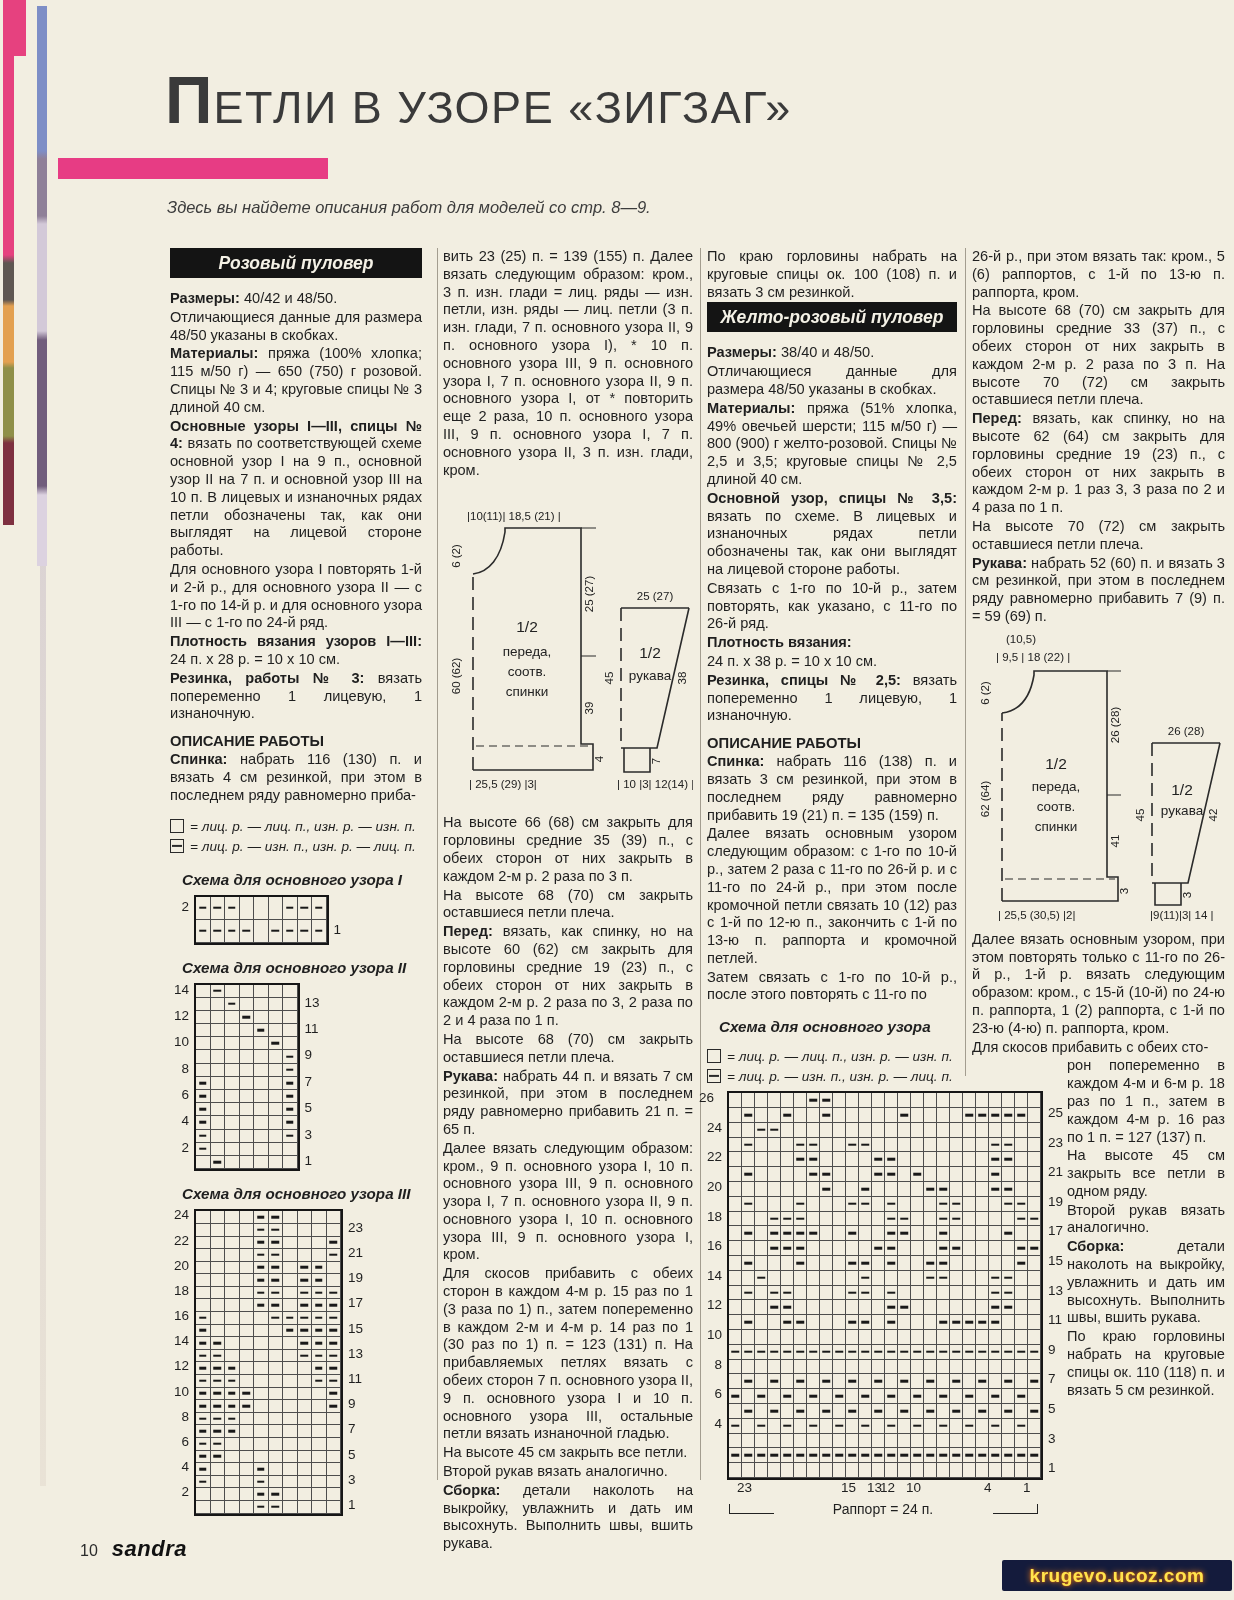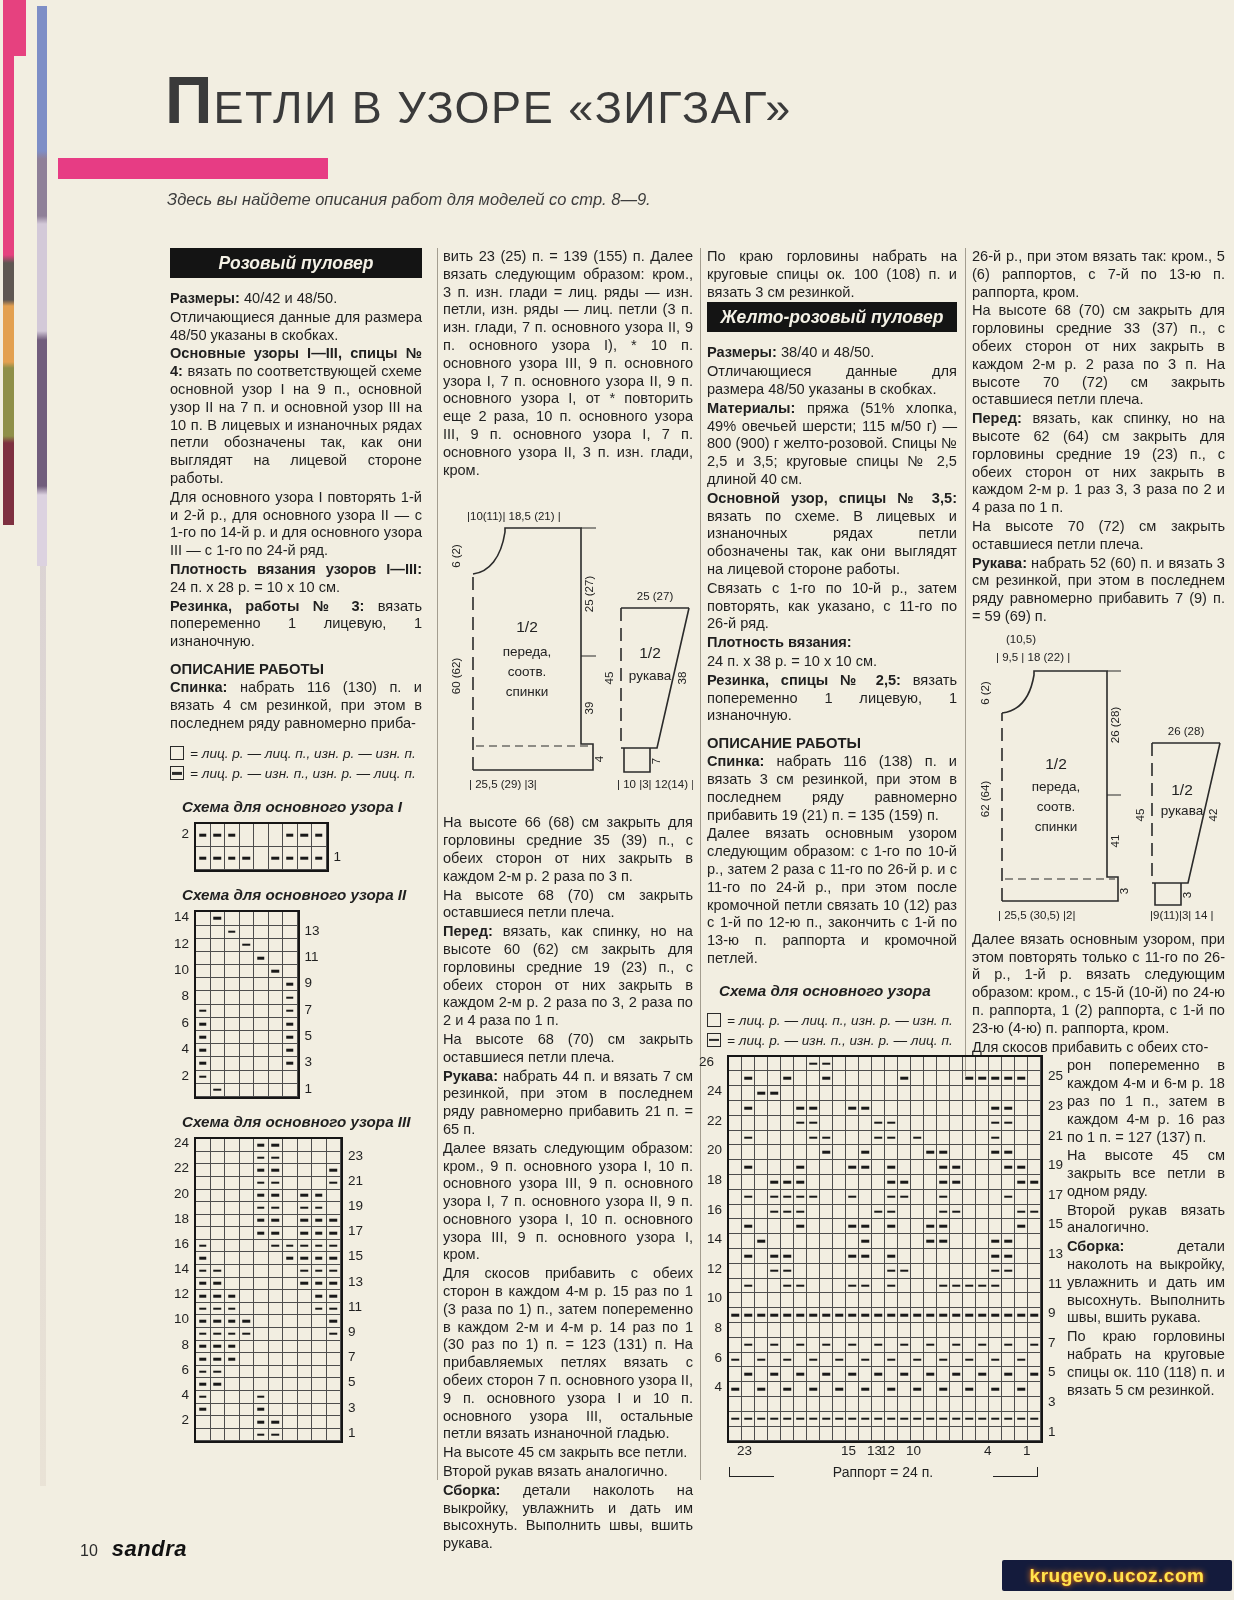--- a/index.html
+++ b/index.html
@@ -14,21 +14,21 @@
   .stripB{position:absolute;left:37px;top:6px;width:10px;height:560px;
     background:linear-gradient(180deg,#7e8ec6 0,#7e8ec6 145px,#8f8098 153px,#8f8098 210px,
     #d3c9d8 218px,#d3c9d8 325px,#715d7c 334px,#715d7c 480px,#dcd2e0 489px,#dcd2e0 560px);}
   .stripB2{position:absolute;left:40px;top:566px;width:6px;height:920px;
     background:linear-gradient(#c9bec8,#e2d9cd);opacity:.55;}
 
   .titlebox{position:absolute;left:165px;top:72px;white-space:nowrap;color:#3a3a3a;}
   .drop{font-size:66px;font-weight:700;line-height:.85;letter-spacing:1px;}
   .trest{font-size:45px;font-weight:400;letter-spacing:1.5px;}
   .pinkbar{position:absolute;left:58px;top:158px;width:270px;height:21px;background:#e73c84;}
-  .subtitle{position:absolute;left:167px;top:190px;font-style:italic;font-size:16.5px;color:#3c3c3c;}
+  .subtitle{position:absolute;left:167px;top:198px;font-style:italic;font-size:16.5px;color:#3c3c3c;}
 
   .col{position:absolute;top:248px;}
   .c1{left:170px;width:252px;}
   .c2{left:443px;width:250px;}
   .c3{left:707px;width:250px;}
   .c4{left:972px;width:253px;}
   .divider{position:absolute;width:1px;background:#a39d8f;top:248px;}
   .d1{left:437px;height:1232px;}
   .d2{left:700px;height:1232px;}
   .d3{left:965px;height:828px;}
@@ -83,20 +83,21 @@
 
   <div class="divider d1"></div>
   <div class="divider d2"></div>
   <div class="divider d3"></div>
 
   <div class="col c1">
     <div class="secbar">Розовый пуловер</div>
     <div>
         <p class="para"><span class="lead">Размеры: </span>40/42 и 48/50.</p>
         <p class="para">Отличающиеся данные для размера 48/50 указаны в скобках.</p>
+        <p class="para"><span class="lead">Материалы: </span>пряжа (100% хлопка; 115 м/50 г) — 650 (750) г розовой. Спицы № 3 и 4; круговые спицы № 3 длиной 40 см.</p>
         <p class="para"><span class="lead">Основные узоры I—III, спицы № 4: </span>вязать по соответствующей схеме основной узор I на 9 п., основной узор II на 7 п. и основной узор III на 10 п. В лицевых и изнаночных рядах петли обозначены так, как они выглядят на лицевой стороне работы.</p>
         <p class="para">Для основного узора I повторять 1-й и 2-й р., для основного узора II — с 1-го по 14-й р. и для основного узора III — с 1-го по 24-й ряд.</p>
         <p class="para"><span class="lead">Плотность вязания узоров I—III: </span>24 п. х 28 р. = 10 х 10 см.</p>
         <p class="para"><span class="lead">Резинка, работы № 3: </span>вязать попеременно 1 лицевую, 1 изнаночную.</p>
         <p class="bhead">ОПИСАНИЕ РАБОТЫ</p>
         <p class="para"><span class="lead">Спинка: </span>набрать 116 (130) п. и вязать 4 см резинкой, при этом в последнем ряду равномерно приба-</p>
       </div>
 
     <div class="legend">
       <div class="lrow">
@@ -881,20 +882,21 @@
         <p class="para">Отличающиеся данные для размера 48/50 указаны в скобках.</p>
         <p class="para"><span class="lead">Материалы: </span>пряжа (51% хлопка, 49% овечьей шерсти; 115 м/50 г) — 800 (900) г желто-розовой. Спицы № 2,5 и 3,5; круговые спицы № 2,5 длиной 40 см.</p>
         <p class="para"><span class="lead">Основной узор, спицы № 3,5: </span>вязать по схеме. В лицевых и изнаночных рядах петли обозначены так, как они выглядят на лицевой стороне работы.</p>
         <p class="para">Связать с 1-го по 10-й р., затем повторять, как указано, с 11-го по 26-й ряд.</p>
         <p class="para"><span class="lead">Плотность вязания: </span></p>
         <p class="para">24 п. х 38 р. = 10 х 10 см.</p>
         <p class="para"><span class="lead">Резинка, спицы № 2,5: </span>вязать попеременно 1 лицевую, 1 изнаночную.</p>
         <p class="bhead">ОПИСАНИЕ РАБОТЫ</p>
         <p class="para"><span class="lead">Спинка: </span>набрать 116 (138) п. и вязать 3 см резинкой, при этом в последнем ряду равномерно прибавить 19 (21) п. = 135 (159) п.</p>
         <p class="para">Далее вязать основным узором следующим образом: с 1-го по 10-й р., затем 2 раза с 11-го по 26-й р. и с 11-го по 24-й р., при этом после кромочной петли связать 10 (12) раз с 1-й по 12-ю п., закончить с 1-й по 13-ю п. раппорта и кромочной петлей.</p>
+        <p class="para">Затем связать с 1-го по 10-й р., после этого повторять с 11-го по</p>
       </div>
 
     <div class="ctitle">Схема для основного узора</div>
     <div class="legend">
       <div class="lrow">
         <span class="sym"></span><span>= лиц. р. — лиц. п., изн. р. — изн. п.</span>
       </div>
       <div class="lrow">
         <span class="sym"><i></i></span><span>= лиц. р. — изн. п., изн. р. — лиц. п.</span>
       </div>
@@ -2013,21 +2015,21 @@
         <div style="position: absolute; top: 388.8px; left: 285px; width: 23px; font-size: 13.5px;">4</div>
         <div style="position: absolute; top: 388.8px; left: 324px; width: 23px; font-size: 13.5px;">1</div>
         <div style="position: absolute; top: 409.8px; left: 28px; width: 312px; text-align: center; font-size: 14px;">Раппорт = 24 п.</div>
         <div style="position: absolute; top: 412.8px; left: 30px; width: 44px; height: 9px; border-left: 1.5px solid rgb(34, 34, 34); border-bottom: 1.5px solid rgb(34, 34, 34);"></div>
         <div style="position: absolute; top: 412.8px; left: 294px; width: 44px; height: 9px; border-right: 1.5px solid rgb(34, 34, 34); border-bottom: 1.5px solid rgb(34, 34, 34);"></div>
       </div>
   </div>
 
   <div class="col c4">
     <div>
-        <p class="para">26-й р., при этом вязать так: кром., 5 (6) раппортов, с 7-й по 13-ю п. раппорта, кром.</p>
+        <p class="para">26-й р., при этом вязать так: кром., 5 (6) раппортов, с 1-й по 13-ю п. раппорта, кром.</p>
         <p class="para">На высоте 68 (70) см закрыть для горловины средние 33 (37) п., с обеих сторон от них закрыть в каждом 2-м р. 2 раза по 3 п. На высоте 70 (72) см закрыть оставшиеся петли плеча.</p>
         <p class="para"><span class="lead">Перед: </span>вязать, как спинку, но на высоте 62 (64) см закрыть для горловины средние 19 (23) п., с обеих сторон от них закрыть в каждом 2-м р. 1 раз 3, 3 раза по 2 и 4 раза по 1 п.</p>
         <p class="para">На высоте 70 (72) см закрыть оставшиеся петли плеча.</p>
         <p class="para"><span class="lead">Рукава: </span>набрать 52 (60) п. и вязать 3 см резинкой, при этом в последнем ряду равномерно прибавить 7 (9) п. = 59 (69) п.</p>
       </div>
 
     <svg width="253" height="300" viewBox="0 0 253 300">
       <g stroke="#2b2b2b" stroke-width="1.6" fill="none">
         <path d="M30 86 C46 84 58 72 62 48 L62 44 L135 44 L135 250 L146 250 L146 274 L30 274"></path>
         <path d="M30 274 L30 86" stroke-dasharray="13 7"></path>

